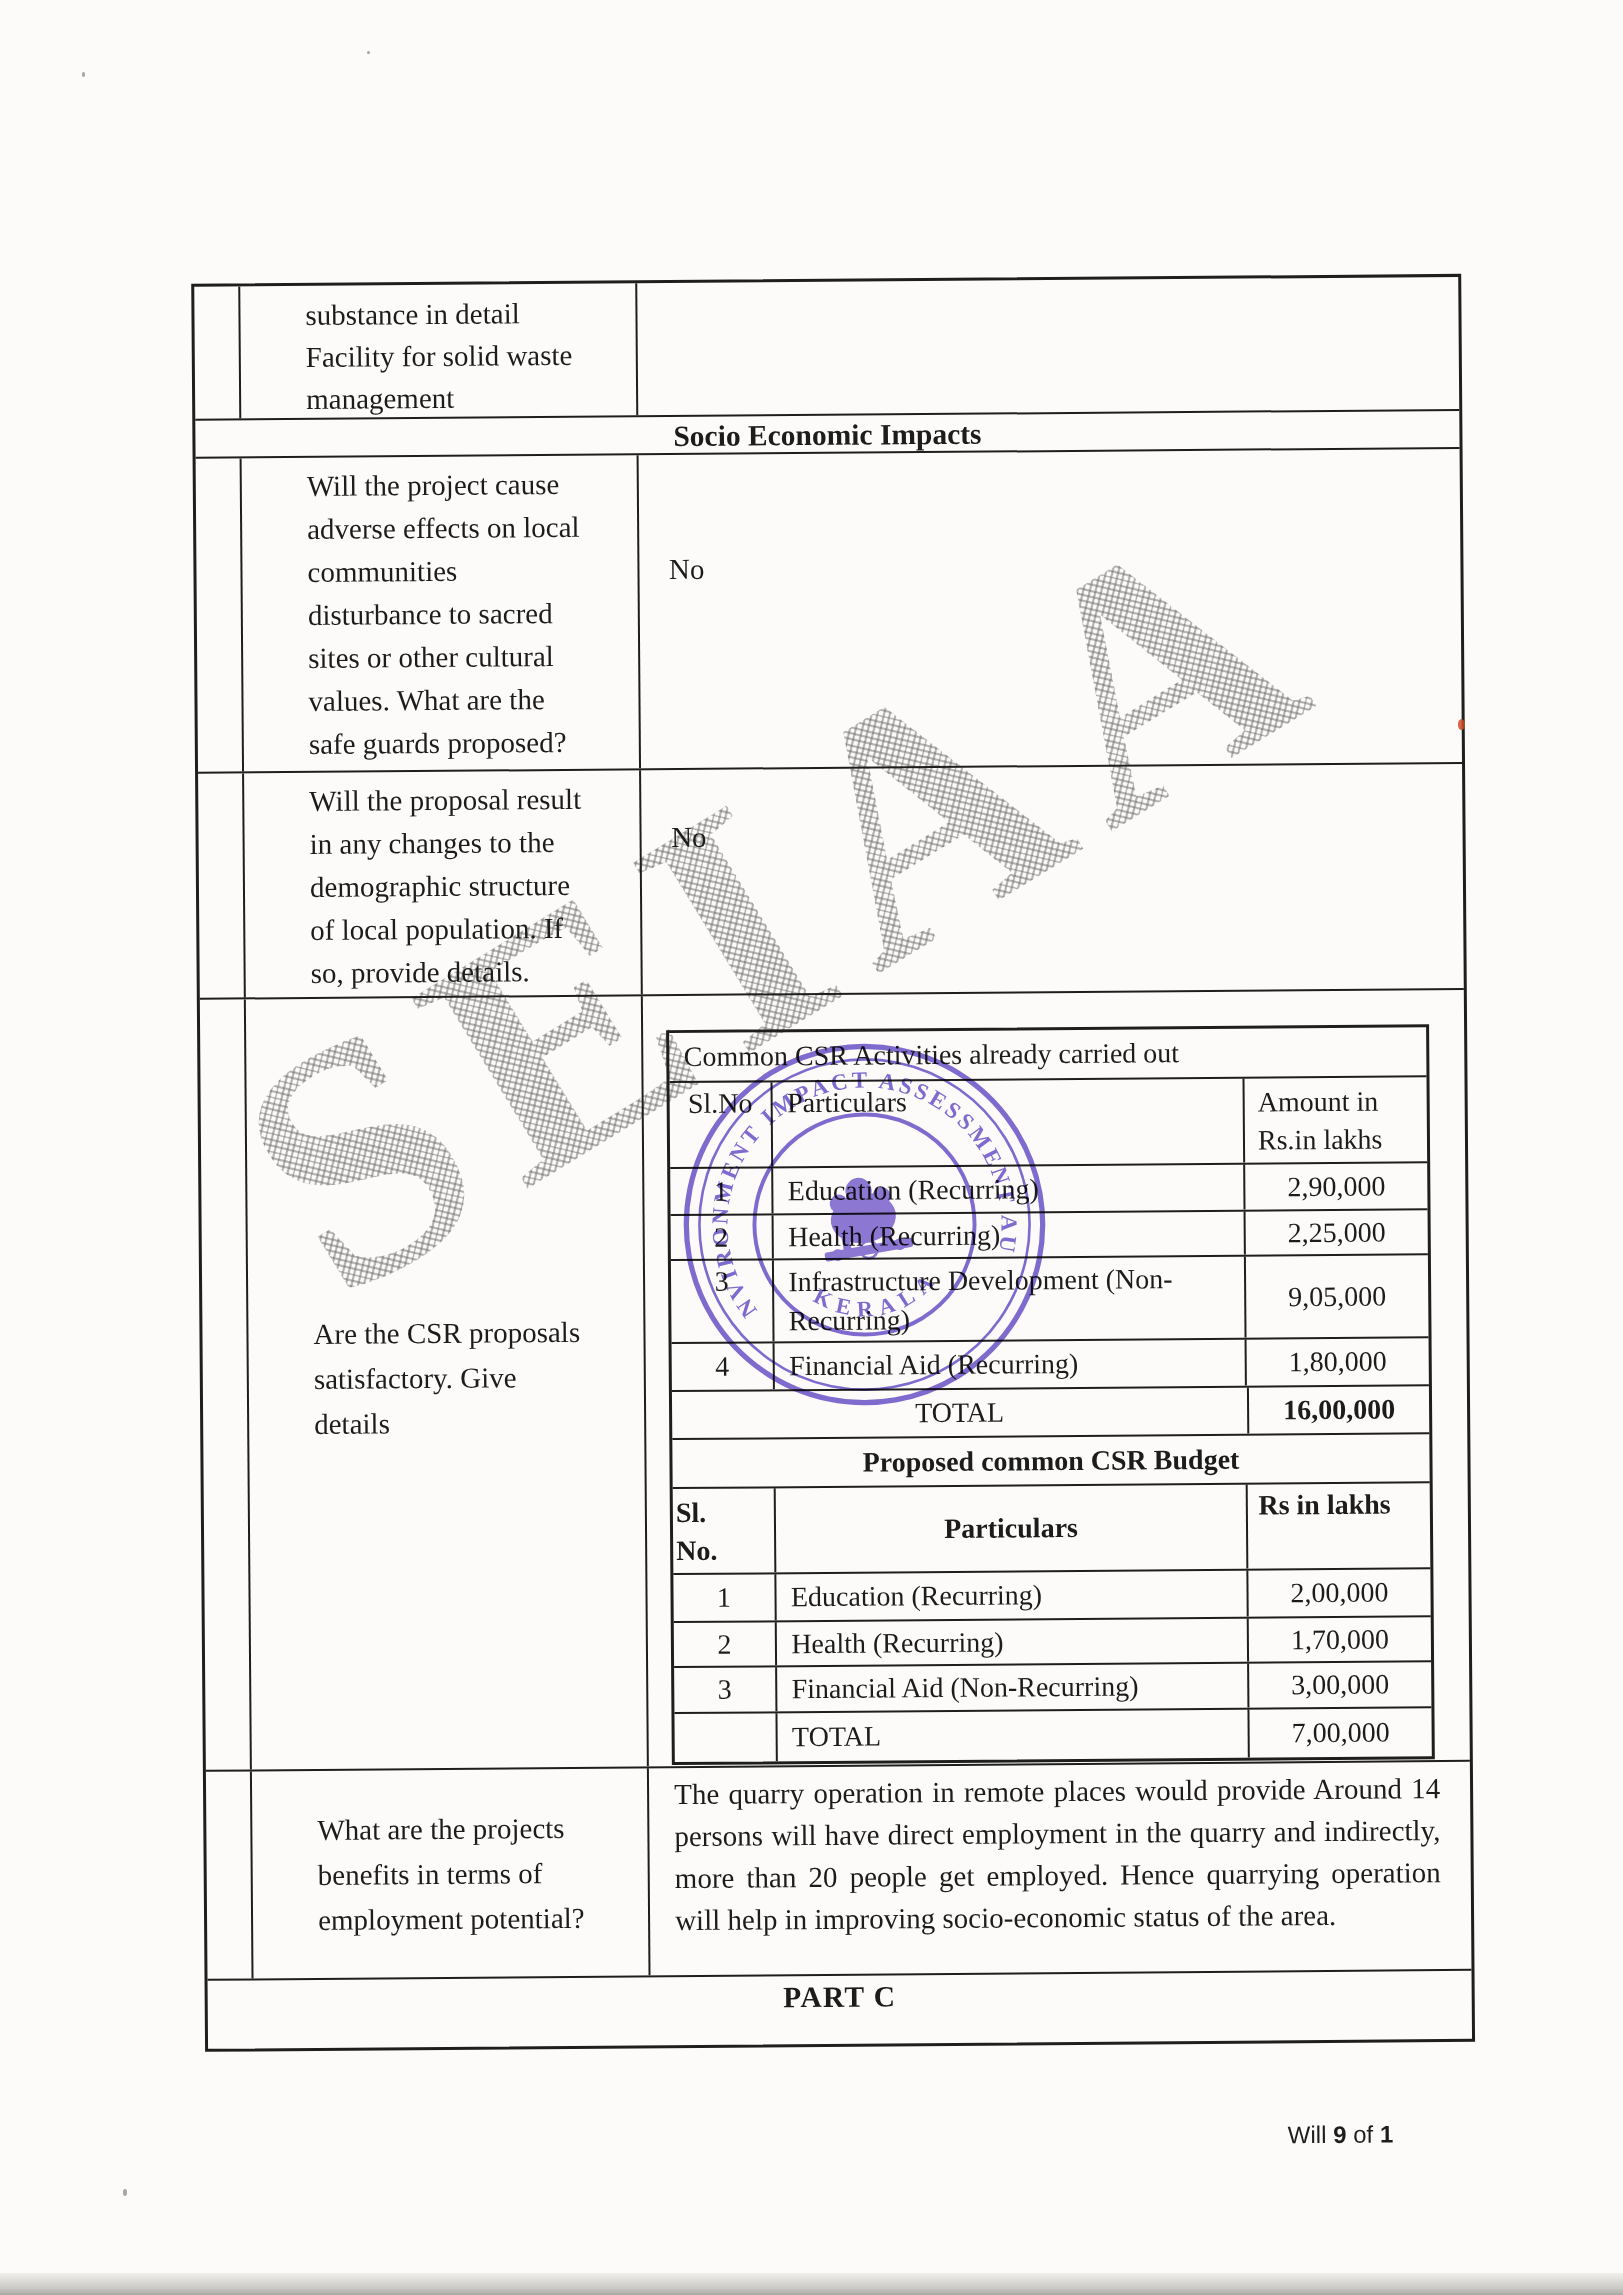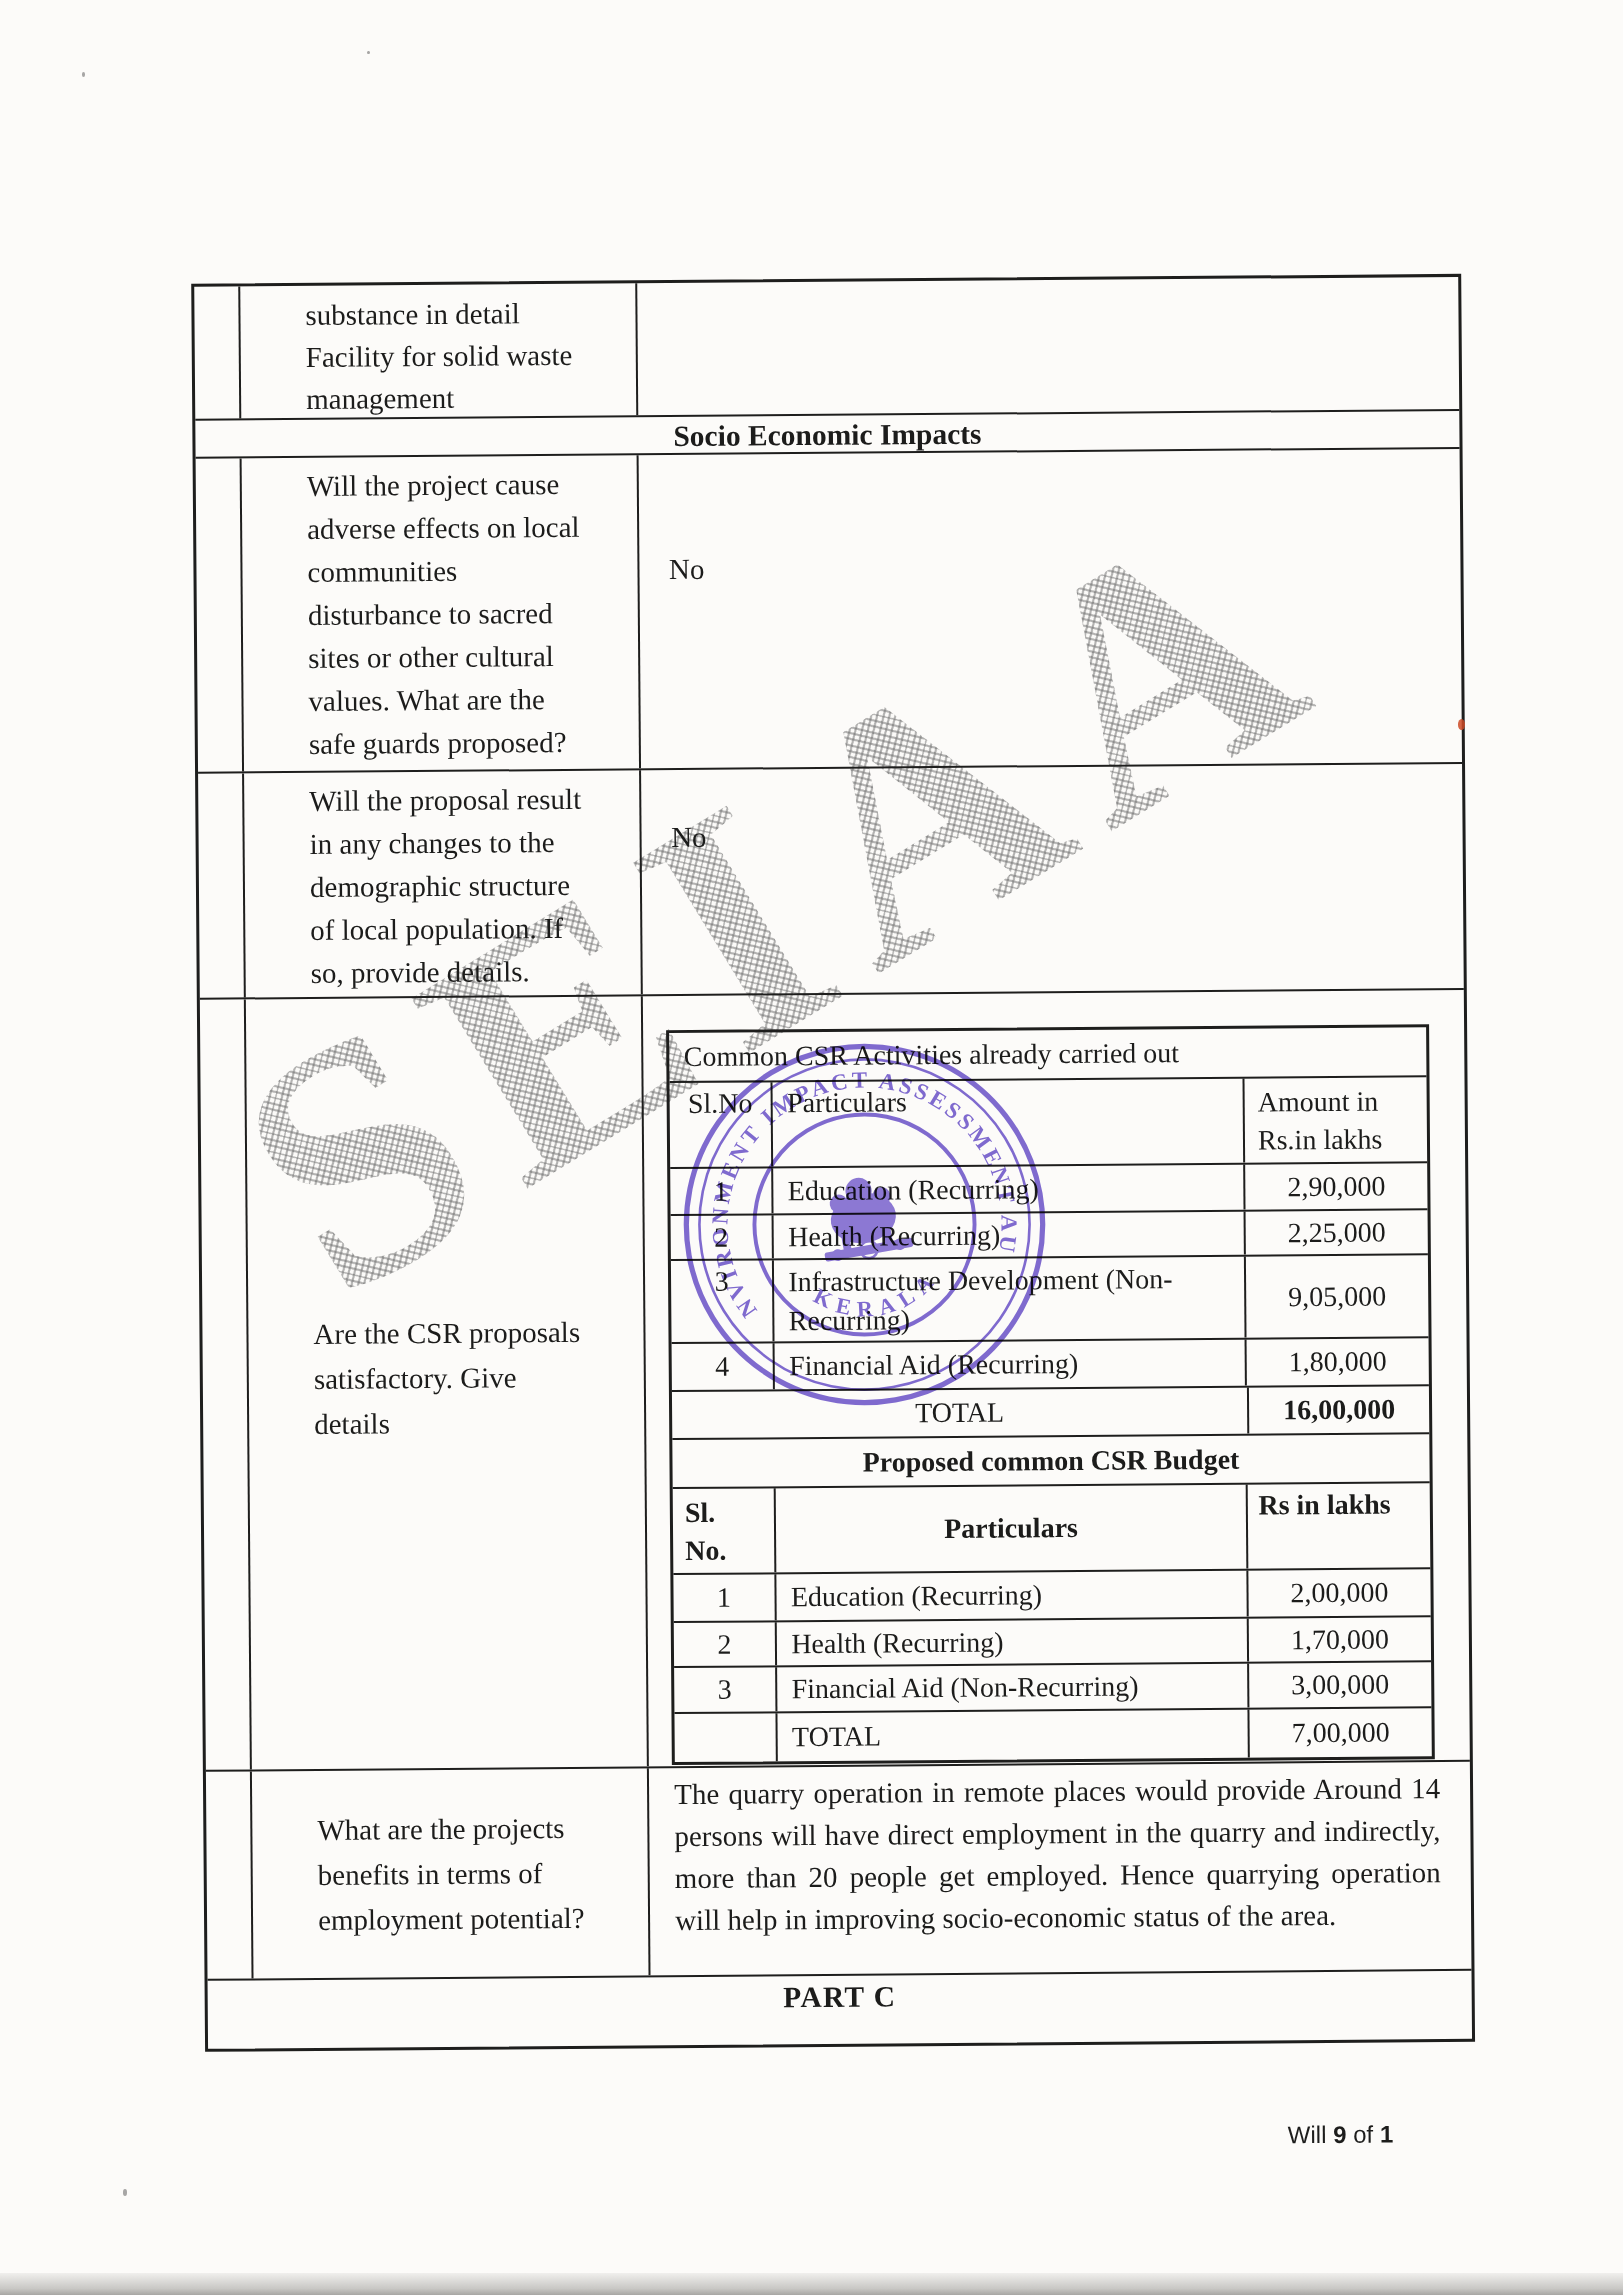--- a/index.html
+++ b/index.html
@@ -194,21 +194,21 @@
             </div>
             <div class="nrow nh-tot">
               <div class="ncell nmerged">TOTAL</div>
               <div class="ncell namt bold">16,00,000</div>
             </div>
 
             <div class="nrow nh-cap2">
               <div class="ncell bold center" style="flex:1">Proposed common CSR Budget</div>
             </div>
             <div class="nrow nh-head2">
-              <div class="ncell nsl top-align bold pre" style="justify-content:flex-start; padding-left:12px;">Sl.
+              <div class="ncell nsl top-align bold pre" style="justify-content:flex-start; padding-left:3px;">Sl.
 No.</div>
               <div class="ncell npart bold center">Particulars</div>
               <div class="ncell namt top-align bold" style="justify-content:flex-start; padding-left:10.5px;">Rs in lakhs</div>
             </div>
             <div class="nrow nh-rr">
               <div class="ncell nsl">1</div>
               <div class="ncell npart">Education (Recurring)</div>
               <div class="ncell namt">2,00,000</div>
             </div>
             <div class="nrow nh-rr2">

